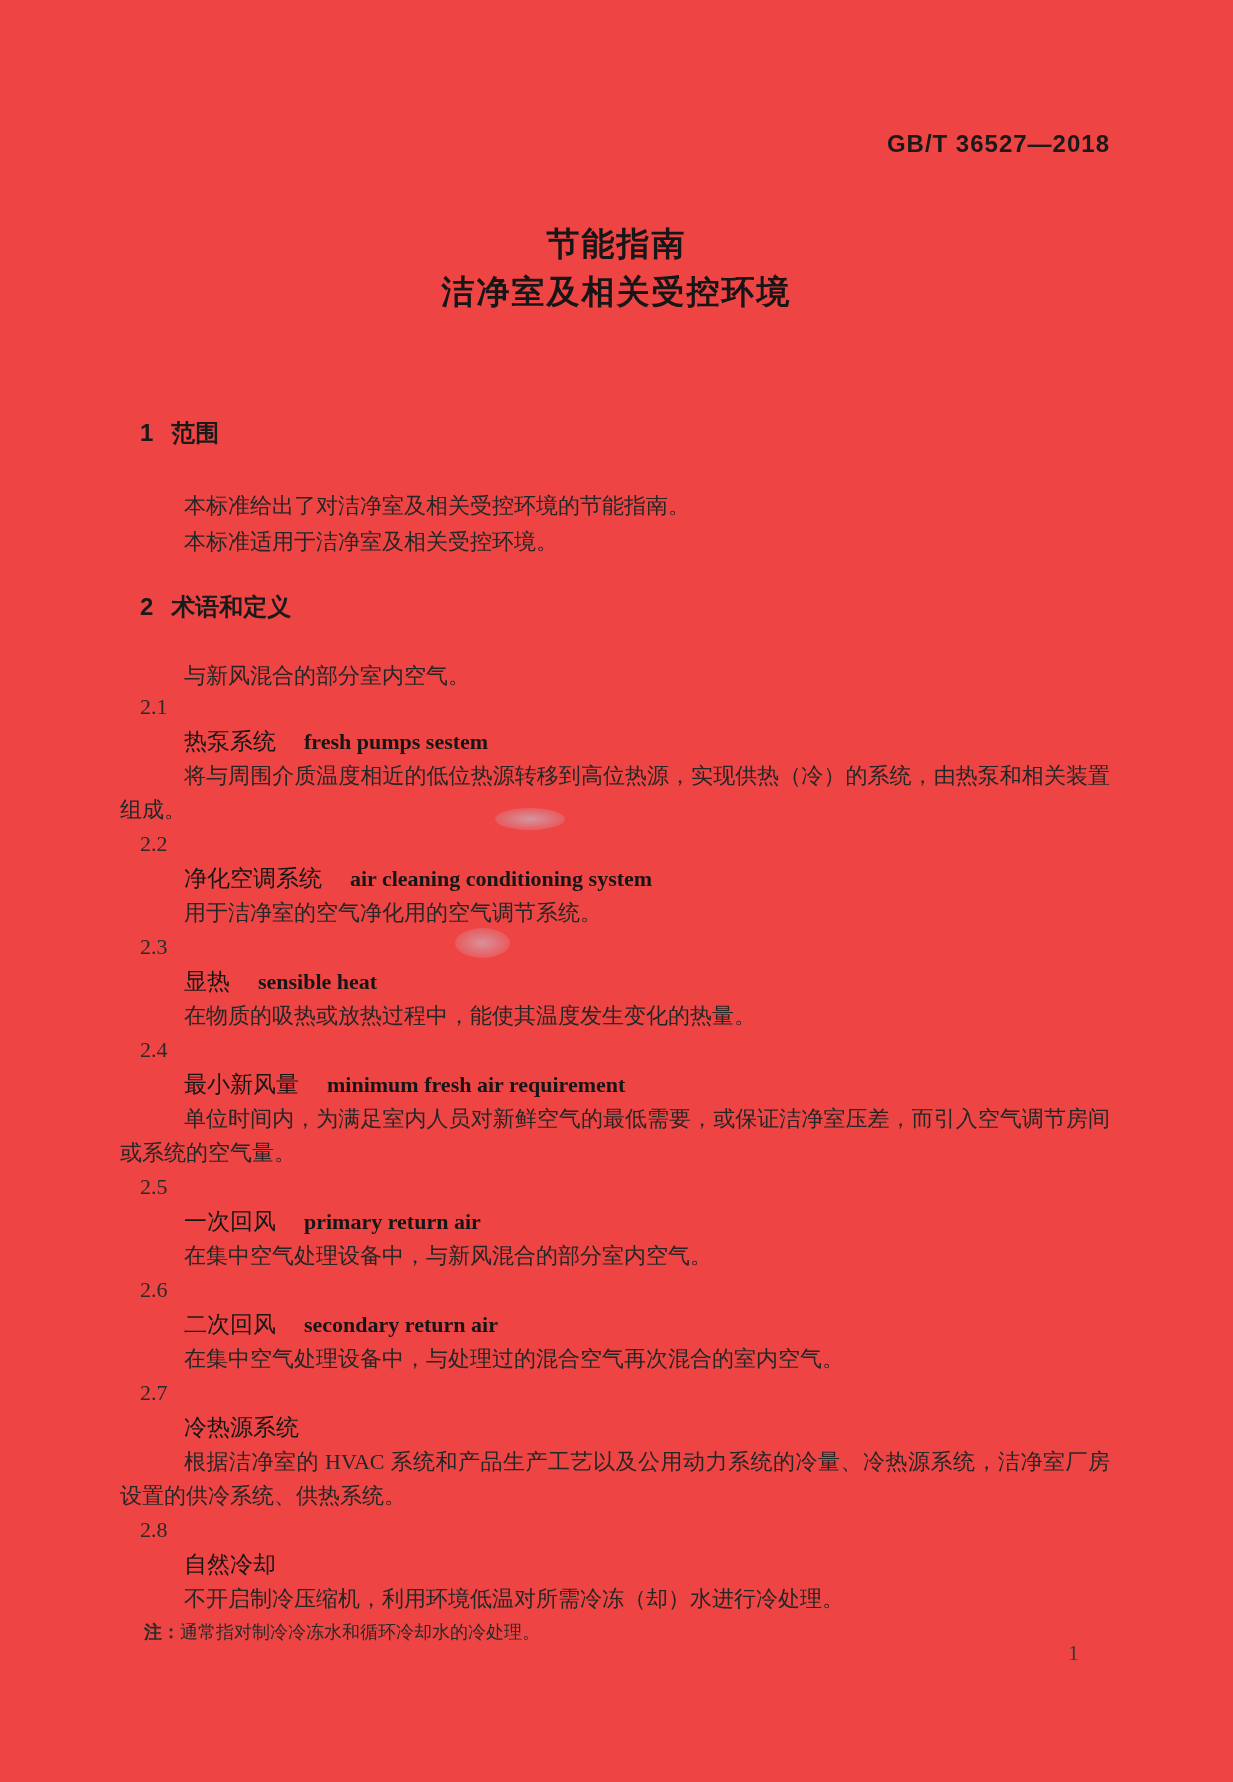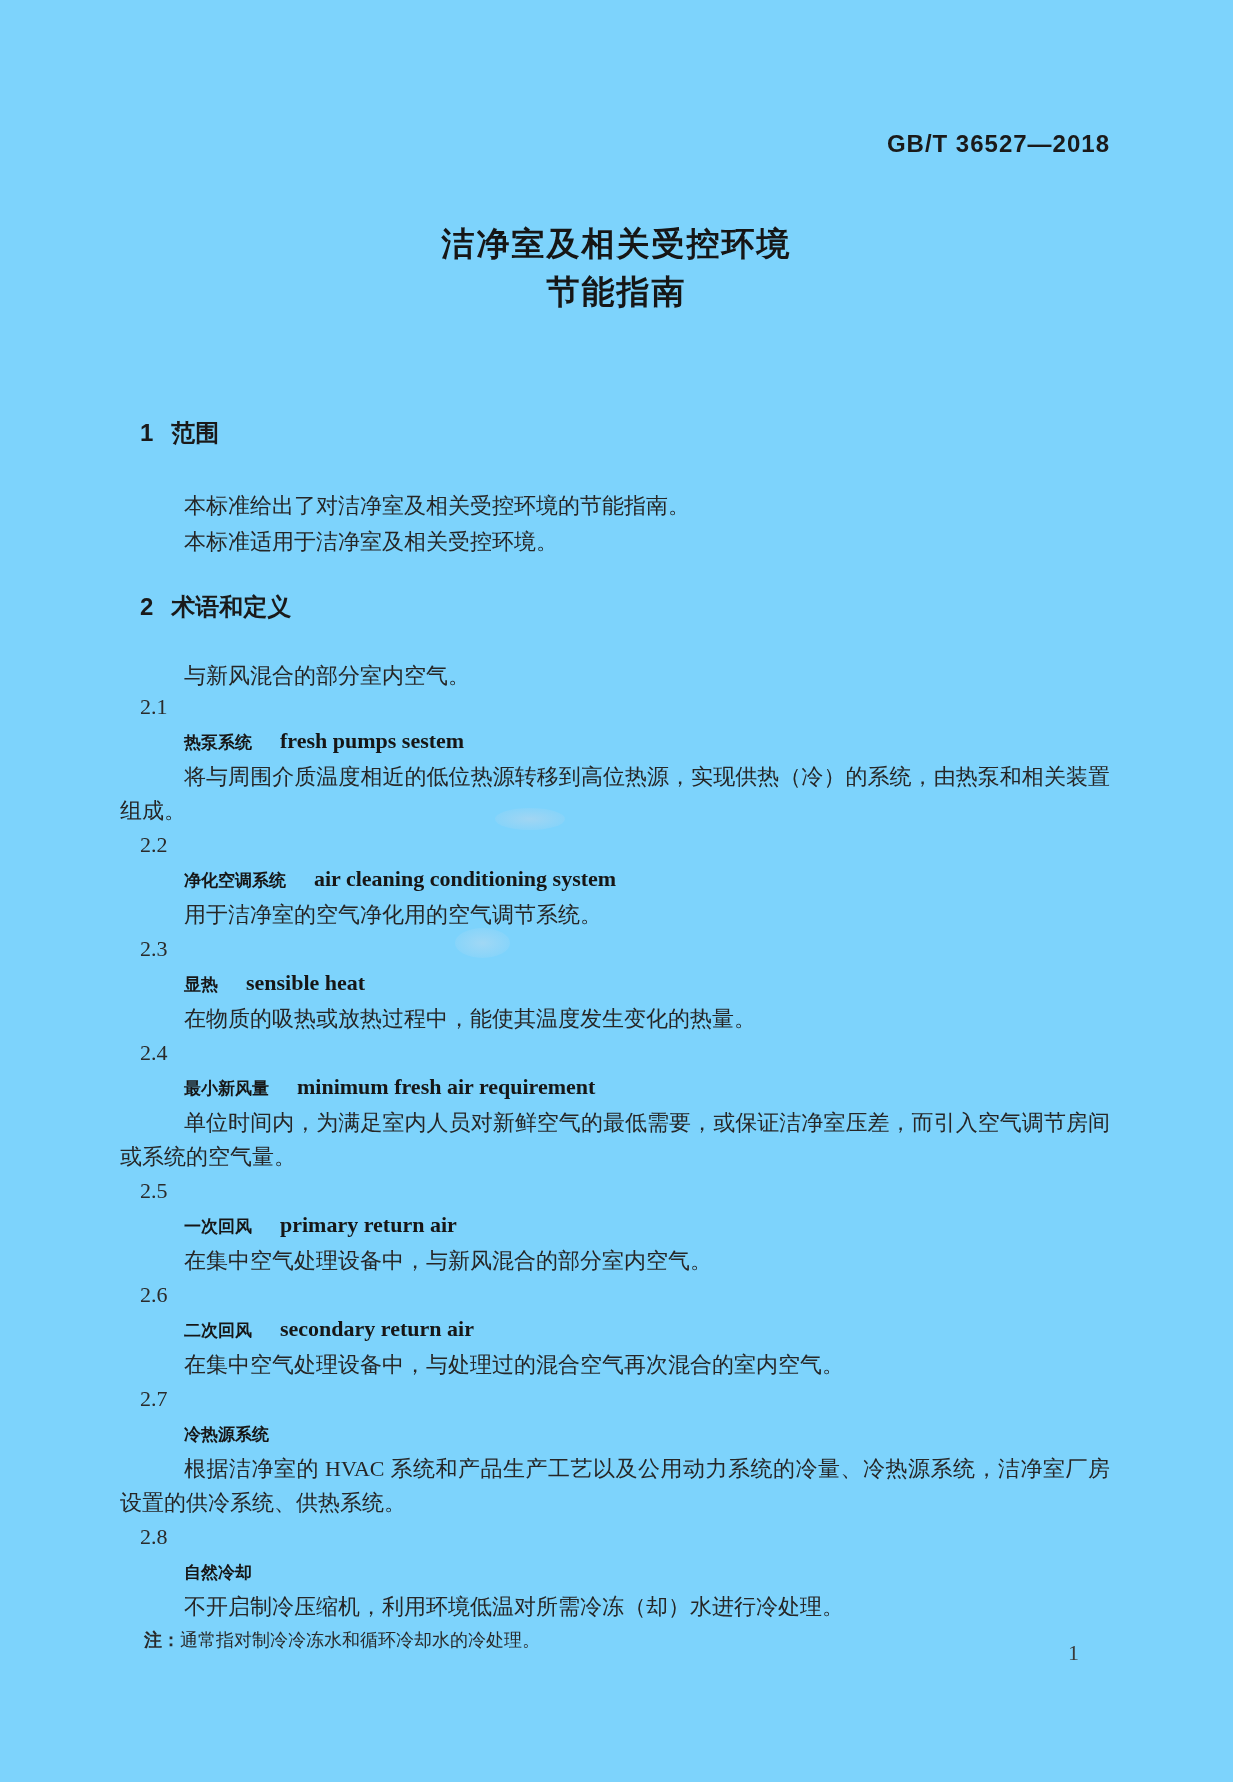--- a/index.html
+++ b/index.html
@@ -1,20 +1,20 @@
 <!DOCTYPE html>
 <html><head>
 <meta charset="utf-8">
 <style>
   html, body { margin: 0; padding: 0; background: #ffffff; }
   .page {
     position: relative;
     width: 1233px;
     height: 1782px;
-    background: #7dd3fc;
+    background: #ef4444;
     overflow: hidden;
     font-family: "Liberation Serif", "DejaVu Serif", serif;
     color: #232323;
   }
   .doc-number {
     position: absolute;
     top: 130px;
     right: 123px;
     font-family: "Liberation Sans", "DejaVu Sans", sans-serif;
     font-weight: bold;
@@ -70,22 +70,22 @@
   }
   .term { margin: 0; }
   .term-id {
     padding-left: 20px;
     font-size: 22px;
     color: #2a2a2a;
   }
   .term-name { padding-left: 64px; white-space: nowrap; }
   .term-name .zh {
     font-family: "Liberation Sans", "DejaVu Sans", sans-serif;
-    font-weight: bold;
-    font-size: 17px;
+    font-weight: normal;
+    font-size: 23px;
     color: #161616;
   }
   .term-name .en {
     font-family: "Liberation Serif", "DejaVu Serif", serif;
     font-weight: bold;
     font-size: 22px;
     margin-left: 28px;
     color: #161616;
   }
   .term-def {
@@ -122,22 +122,22 @@
   }
 </style>
 </head>
 <body>
 
 <div class="page">
 
   <div class="doc-number">GB/T 36527—2018</div>
 
   <div class="title-block">
+    <div class="title-line">节能指南</div>
     <div class="title-line">洁净室及相关受控环境</div>
-    <div class="title-line">节能指南</div>
   </div>
 
   <div class="content">
 
     <div class="sec-heading">
       <span class="sec-num">1</span><span class="sec-title">范围</span>
     </div>
     <p class="para">本标准给出了对洁净室及相关受控环境的节能指南。</p>
     <p class="para">本标准适用于洁净室及相关受控环境。</p>
 

